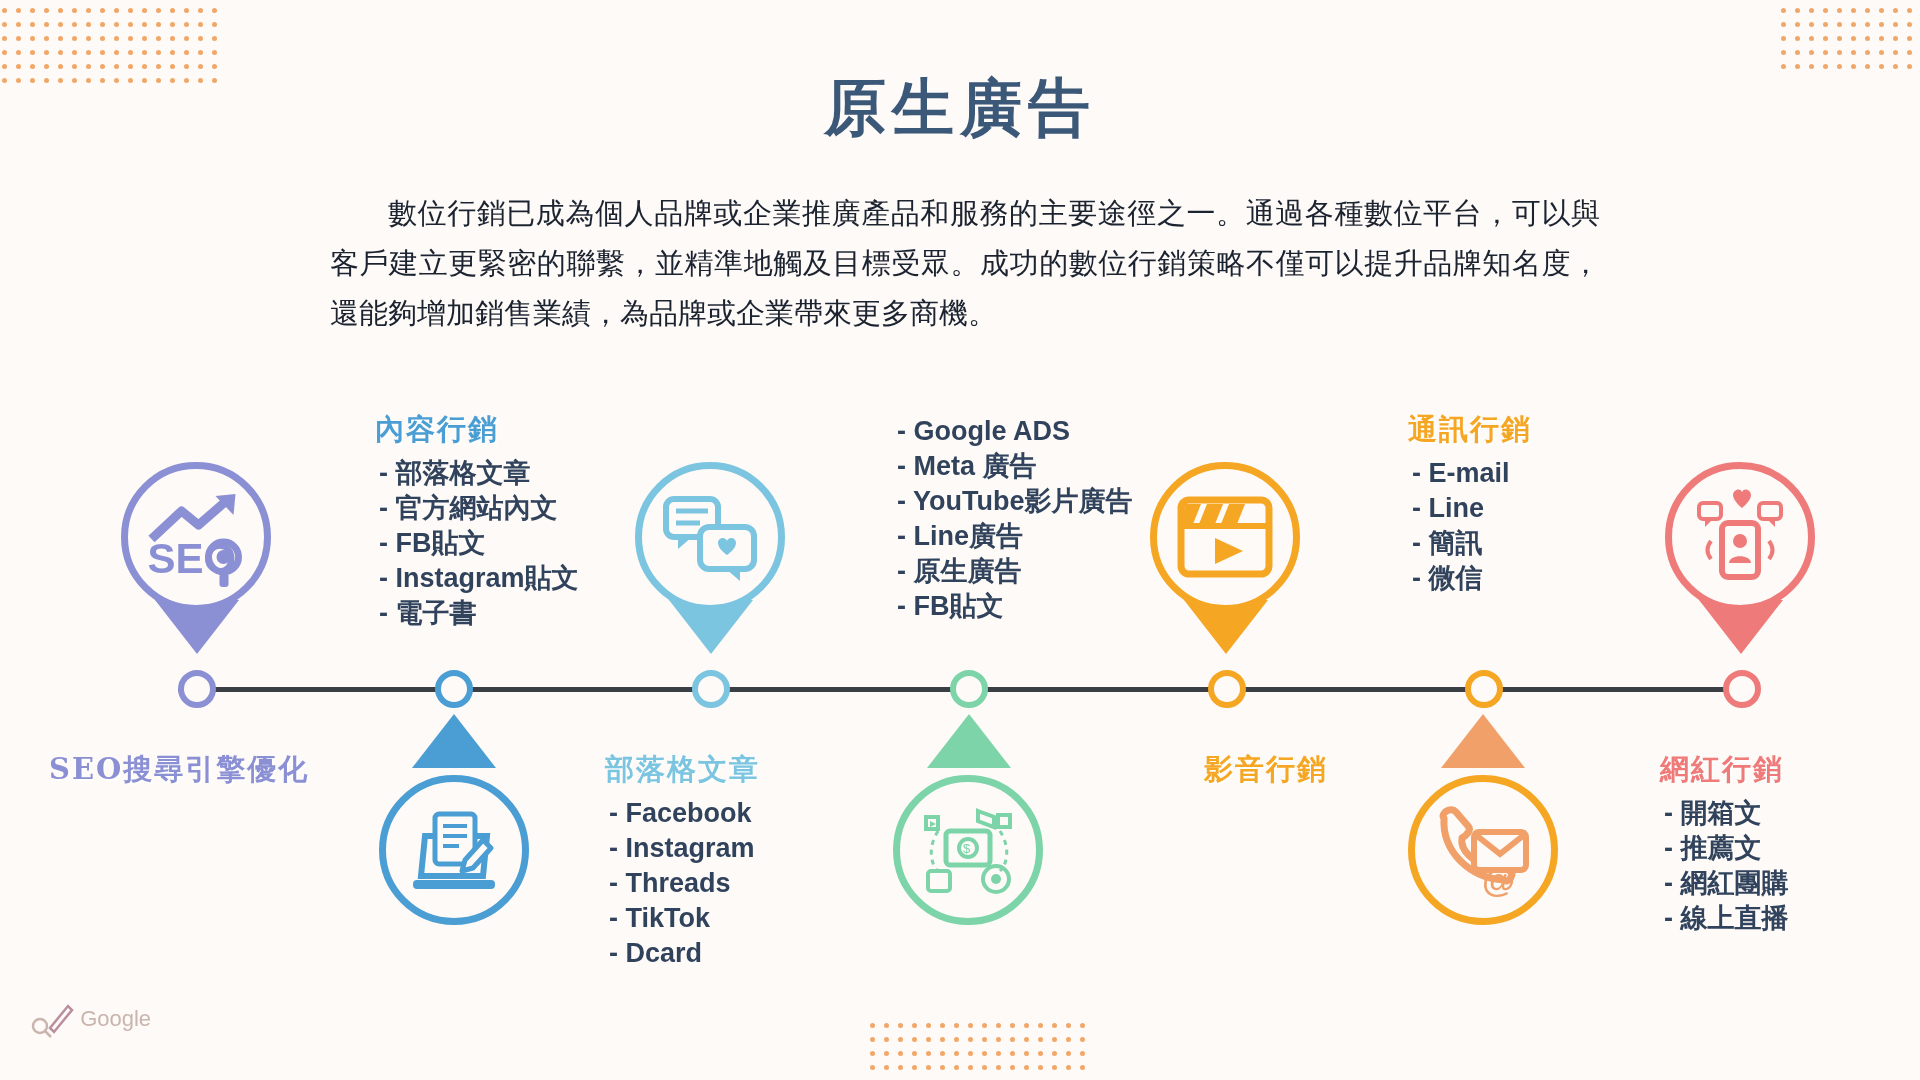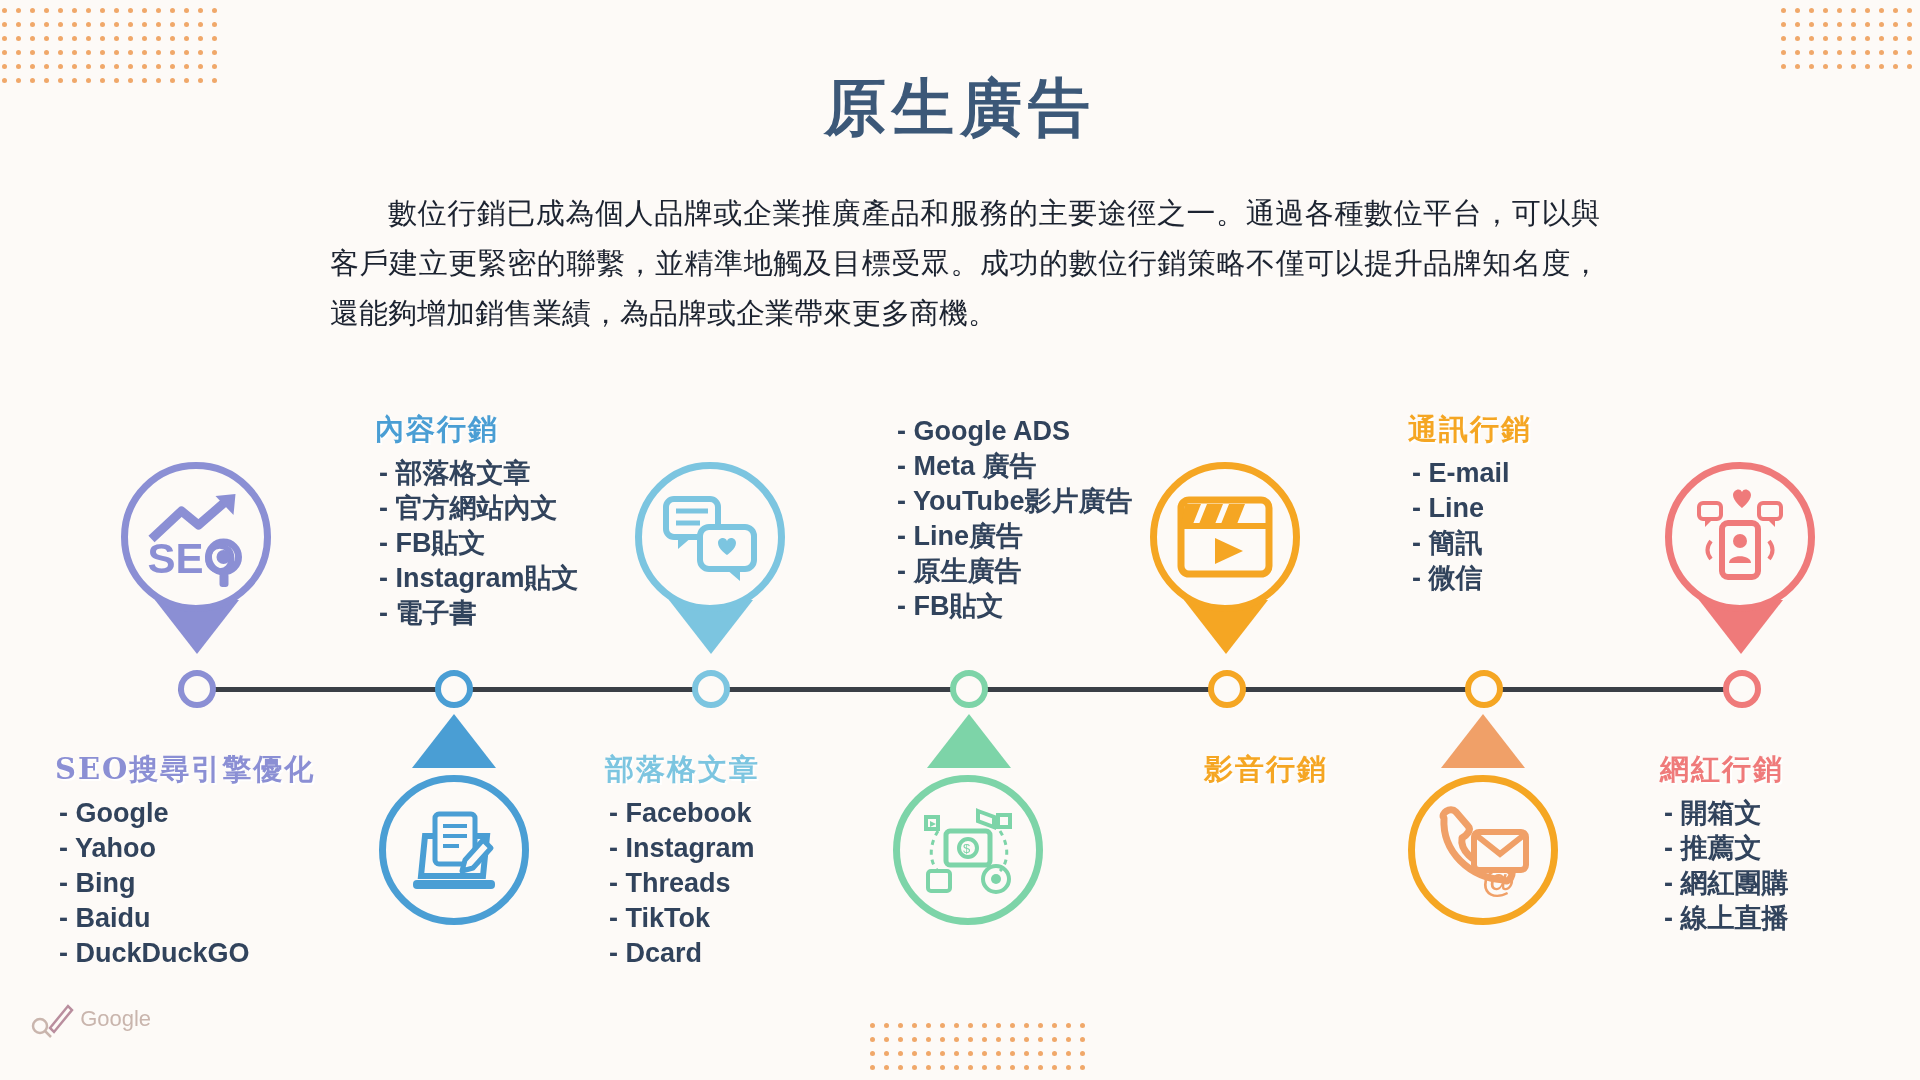--- a/index.html
+++ b/index.html
@@ -294,29 +294,22 @@
     <svg class="icn" width="105" height="100" viewBox="0 0 105 100">
       <path d="M8 52 L38 24 L55 38 L85 12" stroke="#8b8fd4" stroke-width="9" fill="none" stroke-linejoin="round"></path>
       <path d="M72 9 L92 7 L90 28 Z" fill="#8b8fd4"></path>
       <text x="4" y="86" font-family="'Liberation Sans',sans-serif" font-size="42" font-weight="bold" fill="#8b8fd4">SEO</text>
       <circle cx="80" cy="70" r="15" fill="none" stroke="#8b8fd4" stroke-width="7"></circle>
       <circle cx="80" cy="70" r="7" fill="#8b8fd4"></circle>
       <rect x="76" y="86" width="9" height="14" rx="3" fill="#8b8fd4"></rect>
     </svg>
   </div>
   <div class="ptr ptr-dn" style="left:155px; top:600px; border-top-color:#8b8fd4;"></div>
-  <div class="txt" style="left:55px; top:750px;">
+  <div class="txt" style="left:49px; top:750px;text-align:center;">
     <div class="heading" style="color: rgb(139, 143, 212);">SEO搜尋引擎優化</div>
-    <div class="items">
-        <div>- Google</div>
-        <div>- Yahoo</div>
-        <div>- Bing</div>
-        <div>- Baidu</div>
-        <div>- DuckDuckGO</div>
-      </div>
   </div>
 </div>
 
 <div class="grp">
   <div class="txt" style="left:375px; top:410px;">
     <div class="heading" style="color: rgb(74, 158, 212);">內容行銷</div>
     <div class="items">
         <div>- 部落格文章</div>
         <div>- 官方網站內文</div>
         <div>- FB貼文</div>

